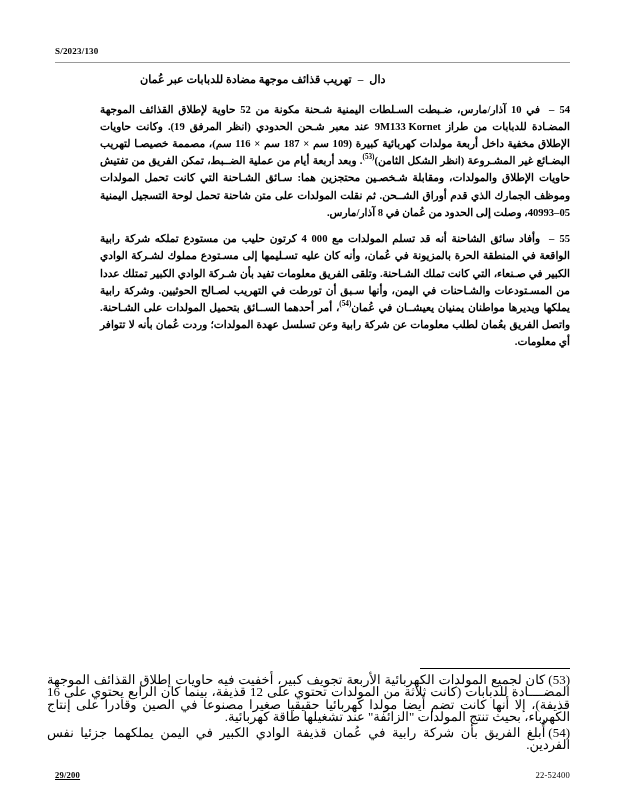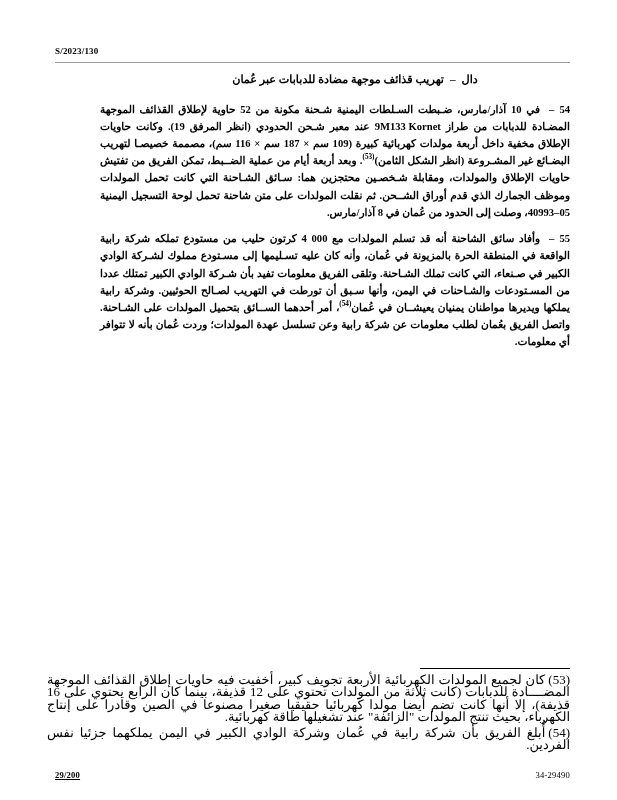--- a/index.html
+++ b/index.html
@@ -54,21 +54,21 @@
     top: 72px;
     right: 47px;
     width: 470px;
     direction: rtl;
     text-align: right;
   }
 
   .section-heading {
     font-size: 11.2px;
     font-weight: bold;
-    text-align: center;
+    text-align: left;
     margin: 0 0 13px 0;
     letter-spacing: 0;
     line-height: 1.4;
     padding-left: 40px;
   }
   .section-heading .sh-letter { }
   .section-heading .sh-dash {
     display: inline-block;
     padding: 0 6px;
   }
@@ -180,22 +180,22 @@
   </div>
 
   <div class="footnote-zone">
     <div class="fn-rule"></div>
 
     <p class="footnote">
       <span class="fn-marker">(53)</span><span>كان لجميع المولدات الكهربائية الأربعة تجويف كبير، أخفيت فيه حاويات إطلاق القذائف الموجهة المضــــادة للدبابات (كانت ثلاثة من المولدات تحتوي على 12 قذيفة، بينما كان الرابع يحتوي على 16 قذيفة)، إلا أنها كانت تضم أيضا مولدا كهربائيا حقيقيا صغيرا مصنوعا في الصين وقادرا على إنتاج الكهرباء، بحيث تنتج المولدات "الزائفة" عند تشغيلها طاقة كهربائية.</span>
     </p>
 
     <p class="footnote">
-      <span class="fn-marker">(54)</span><span>أُبلغ الفريق بأن شركة رابية في عُمان وشركة الوادي الكبير في اليمن يملكهما جزئيا نفس الفردين.</span>
+      <span class="fn-marker">(54)</span><span>أُبلغ الفريق بأن شركة رابية في عُمان قذيفة الوادي الكبير في اليمن يملكهما جزئيا نفس الفردين.</span>
     </p>
   </div>
 
   <div class="page-footer">
     <div class="folio">29/200</div>
-    <div class="job-number">34-29490</div>
+    <div class="job-number">22-52400</div>
   </div>
 
 </div>
 
 </body></html>

